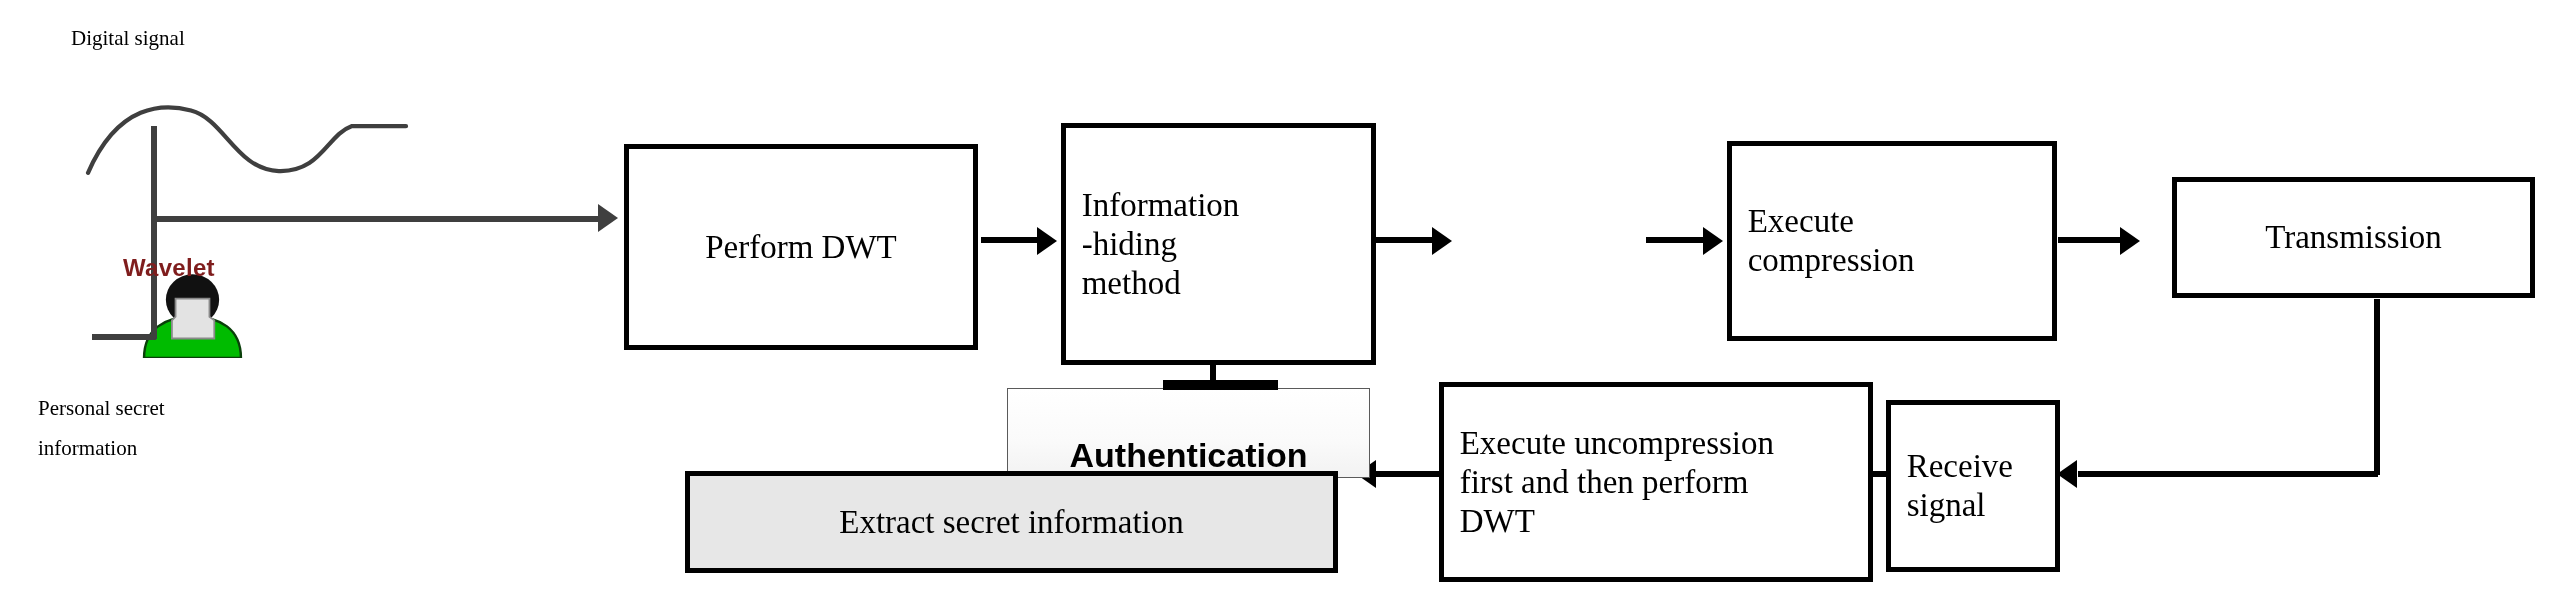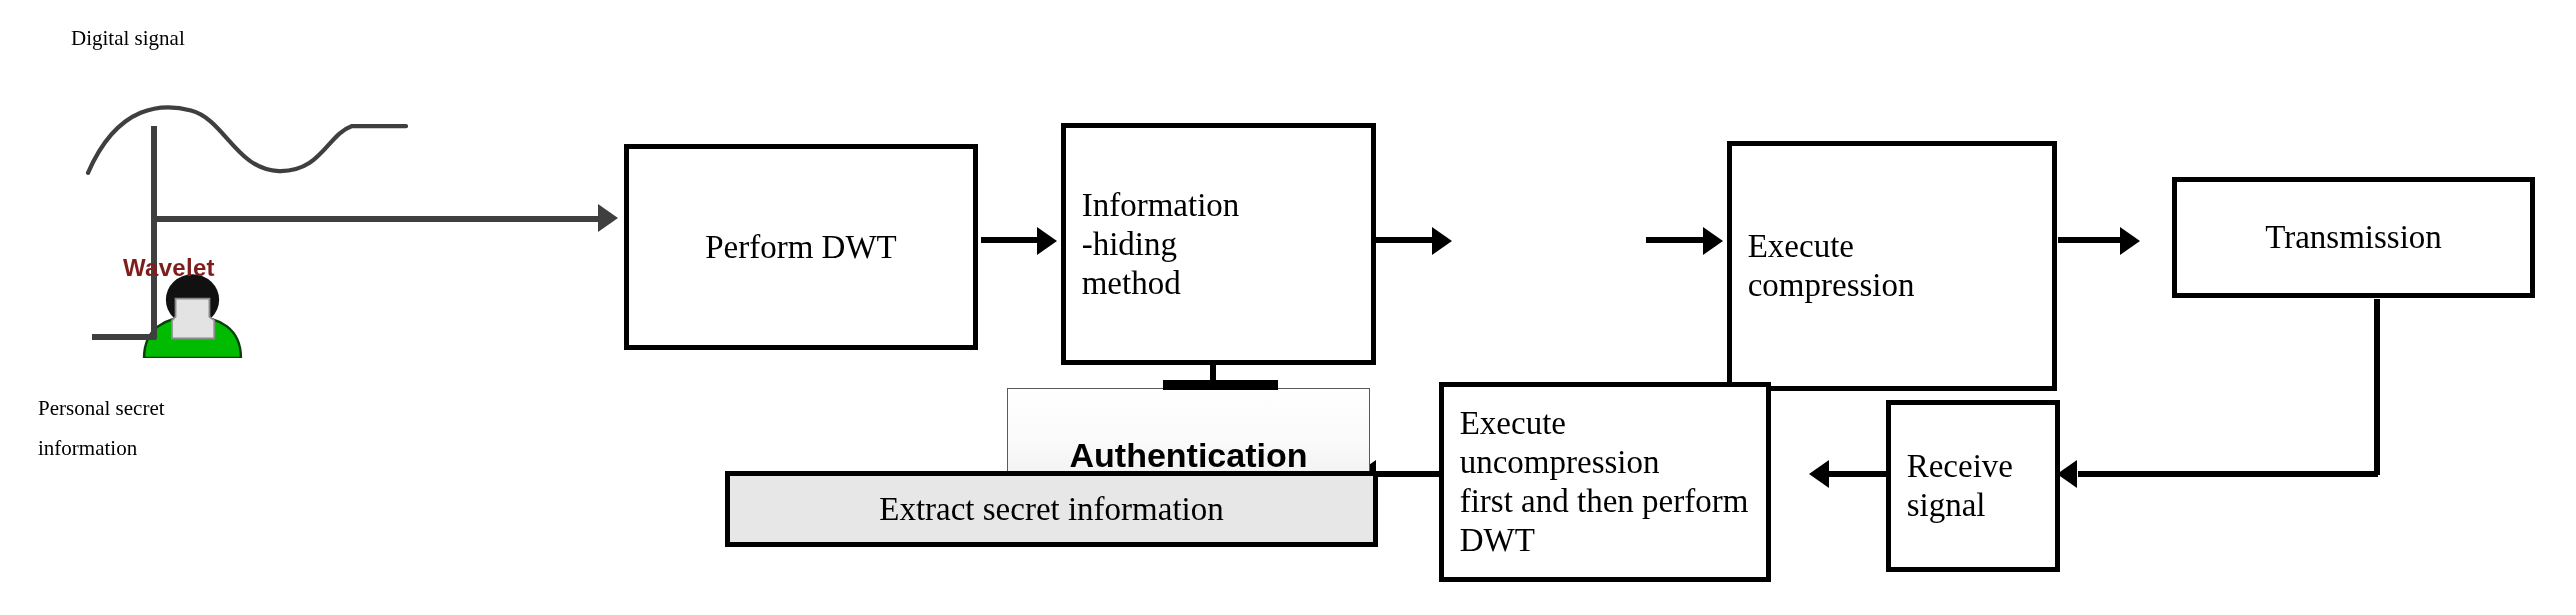--- a/index.html
+++ b/index.html
@@ -149,21 +149,21 @@
 method</span>
   </div>
 
   <div class="line-h" style="left:1376px; top:237px; width:61px; height:6px;"></div>
   <div class="arrow-r" style="left:1432px; top:227px;"></div>
 
 
   <div class="line-h" style="left:1646px; top:237px; width:61px; height:6px;"></div>
   <div class="arrow-r" style="left:1703px; top:227px;"></div>
 
-  <div class="pbox left-h" style="left:1727px; top:141px; width:330px; height:250px;">
+  <div class="pbox left-h" style="left:1727px; top:141px; width:330px; height:200px;">
     <span class="txt">Execute
 compression</span>
   </div>
 
   <div class="line-h" style="left:2058px; top:237px; width:67px; height:6px;"></div>
   <div class="arrow-r" style="left:2120px; top:227px;"></div>
 
   <div class="pbox center-h" style="left:2172px; top:177px; width:363px; height:121px;text-align:right;">
     <span class="txt">Transmission</span>
   </div>
@@ -173,34 +173,34 @@
   <div class="arrow-l" style="left:2057px; top:460px;"></div>
 
   <div class="pbox left-h" style="left:1886px; top:400px; width:174px; height:172px;">
     <span class="txt">Receive
 signal</span>
   </div>
 
   <div class="line-h" style="left:1829px; top:471px; width:59px; height:6px;"></div>
   <div class="arrow-l" style="left:1809px; top:460px;"></div>
 
-  <div class="pbox left-h" style="left:1439px; top:382px; width:332px; height:200px;">
+  <div class="pbox left-h" style="left:1439px; top:382px; width:434px; height:200px;">
     <span class="txt">Execute uncompression
 first and then perform
 DWT</span>
   </div>
 
   <div class="line-h" style="left:1375px; top:471px; width:68px; height:6px;"></div>
   <div class="arrow-l" style="left:1356px; top:460px;"></div>
 
   <div class="authbox" style="left:1007px; top:388px; width:363px; height:90px;">
     <span>Authentication</span>
   </div>
 
   <div class="line-v" style="left:1210px; top:363px; width:5.5px; height:20.6px;"></div>
   <div class="line-h" style="left:1163px; top:380px; width:115px; height:9.7px;"></div>
 
-  <div class="graybox" style="left:725px; top:471px; width:653px; height:76px;">
+  <div class="graybox" style="left:685px; top:471px; width:653px; height:102px;">
     <span>Extract secret information</span>
   </div>
 
 </div>
 
 
 </body></html>

